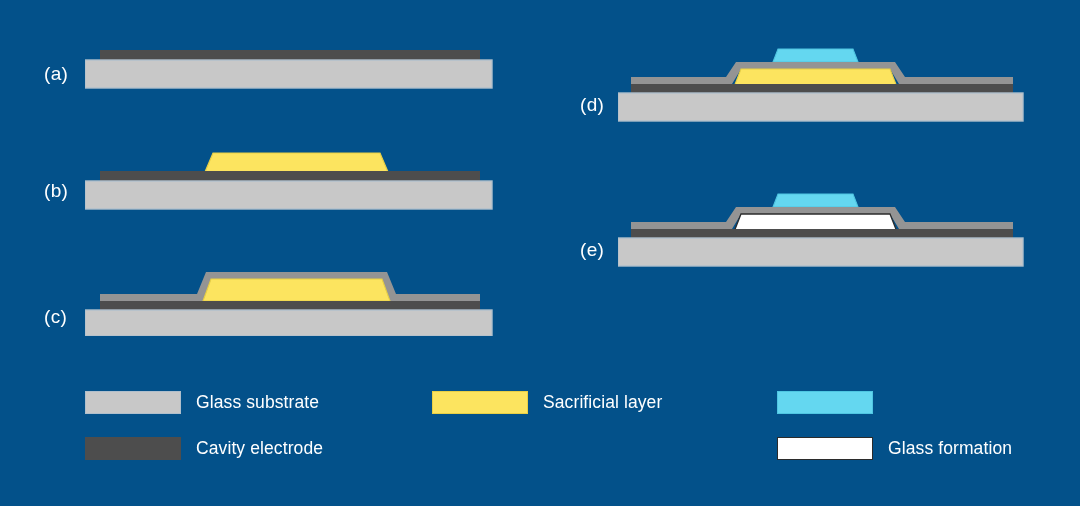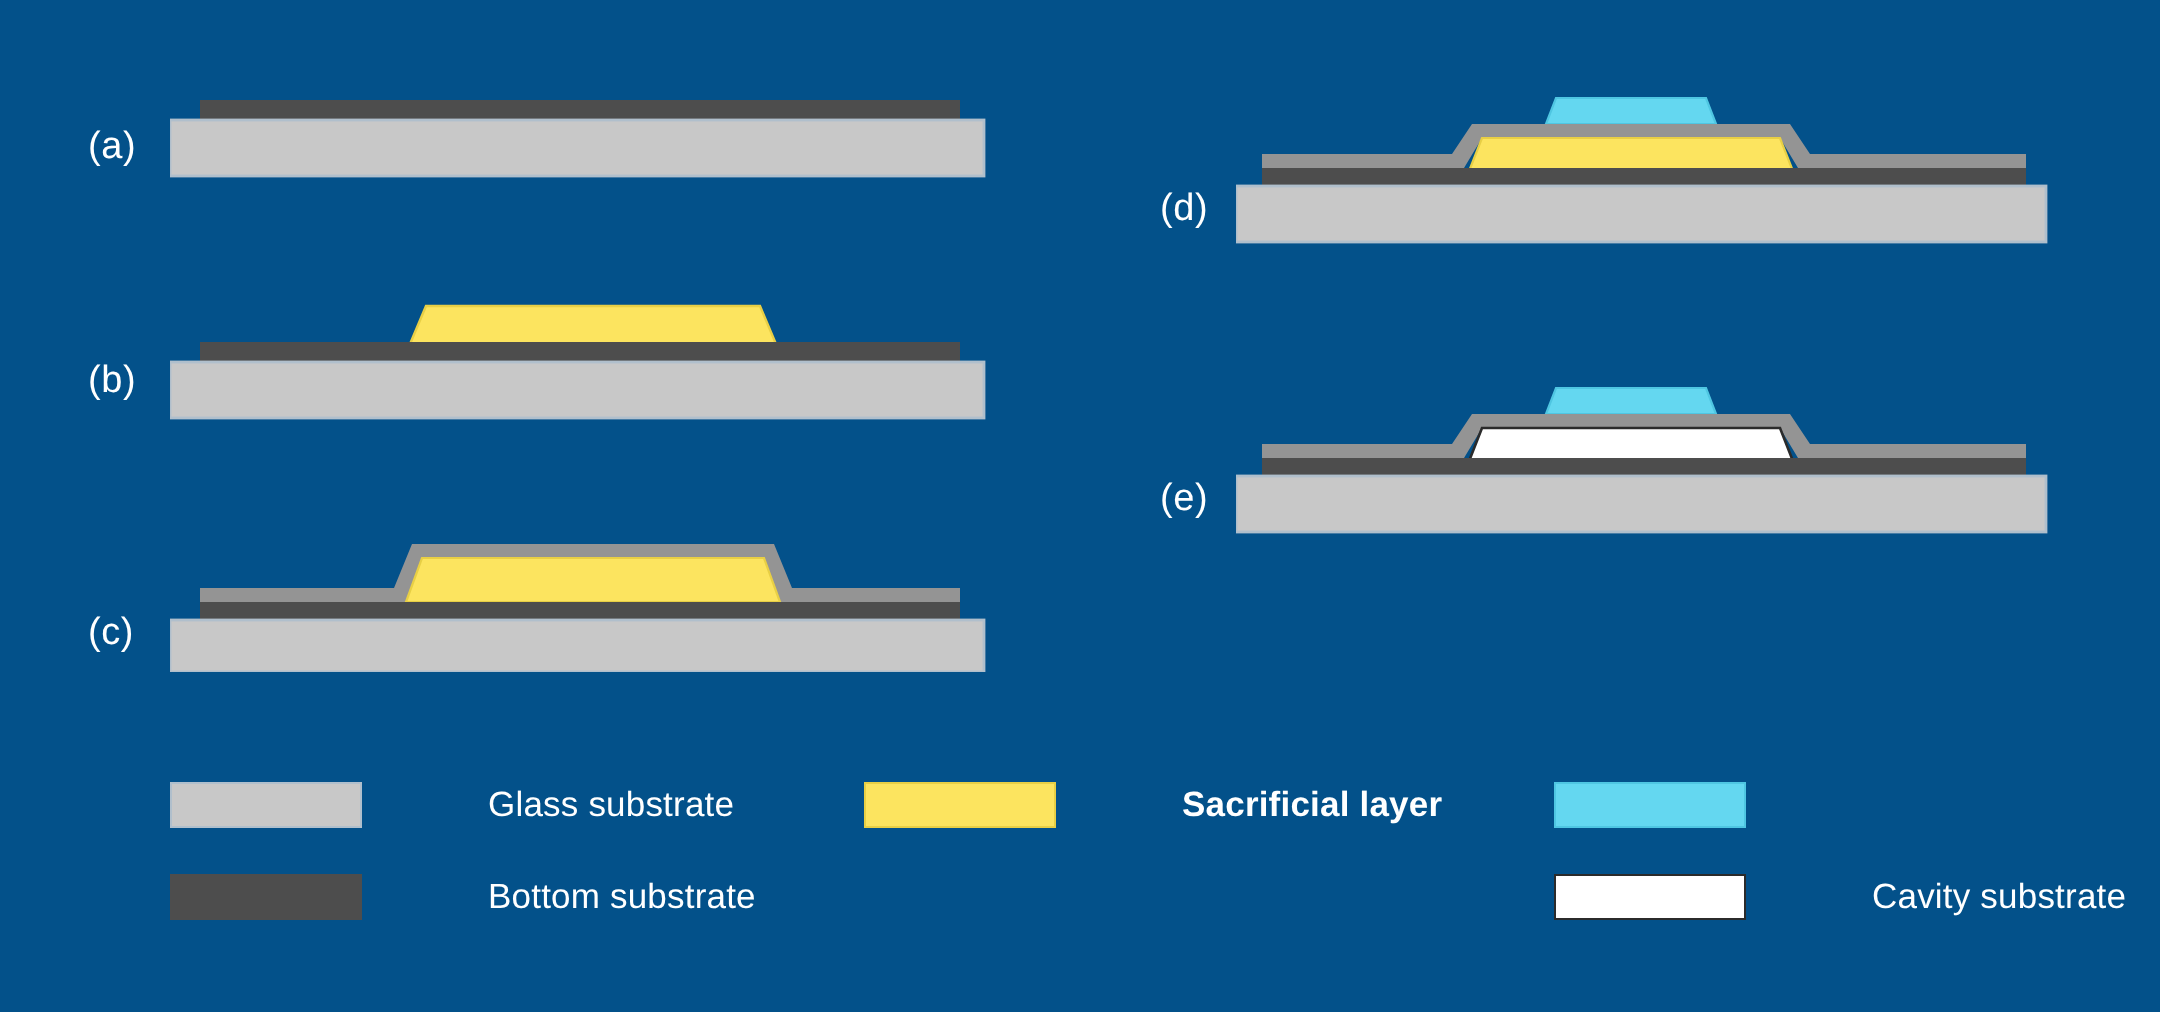--- a/index.html
+++ b/index.html
@@ -39,21 +39,20 @@
     top: 0;
     width: 320px;
     height: 85px;
   }
   .legend-row {
     position: absolute;
     left: 0;
     height: 24px;
     display: flex;
     align-items: center;
-    gap: 48px;
   }
   .legend-row.r0 { top: 0px; }
   .legend-row.r1 { top: 46px; }
   .swatch {
     width: 96px;
     height: 23px;
     box-sizing: border-box;
     flex: 0 0 auto;
   }
   .legend-text {
@@ -127,36 +126,36 @@
 
   <div id="legend">
 
     <div class="legend-col" style="left:0px;">
       <div class="legend-row r0">
         <div class="swatch" style="background:#c8c8c8; border:1.4px solid #b0bfcc;"></div>
         <div class="legend-text">Glass substrate</div>
       </div>
       <div class="legend-row r1">
         <div class="swatch" style="background:#4d4d4d;"></div>
-        <div class="legend-text">Bottom substrate</div>
+        <div class="legend-text">Cavity electrode</div>
       </div>
     </div>
 
-    <div class="legend-col" style="left:347px;font-weight:bold;">
+    <div class="legend-col" style="left:347px;">
       <div class="legend-row r0">
         <div class="swatch" style="background:#fce45f; border:1.2px solid #e8cf45;"></div>
         <div class="legend-text">Sacrificial layer</div>
       </div>
     </div>
 
     <div class="legend-col" style="left:692px;">
       <div class="legend-row r0">
         <div class="swatch" style="background:#64d7f0; border:1.2px solid #4fc6e2;"></div>
       </div>
       <div class="legend-row r1">
         <div class="swatch" style="background:#ffffff; border:1.6px solid #2b2b2b;"></div>
-        <div class="legend-text">Cavity substrate</div>
+        <div class="legend-text">Glass formation</div>
       </div>
     </div>
 
   </div>
 
 </div>
 
 </body></html>

